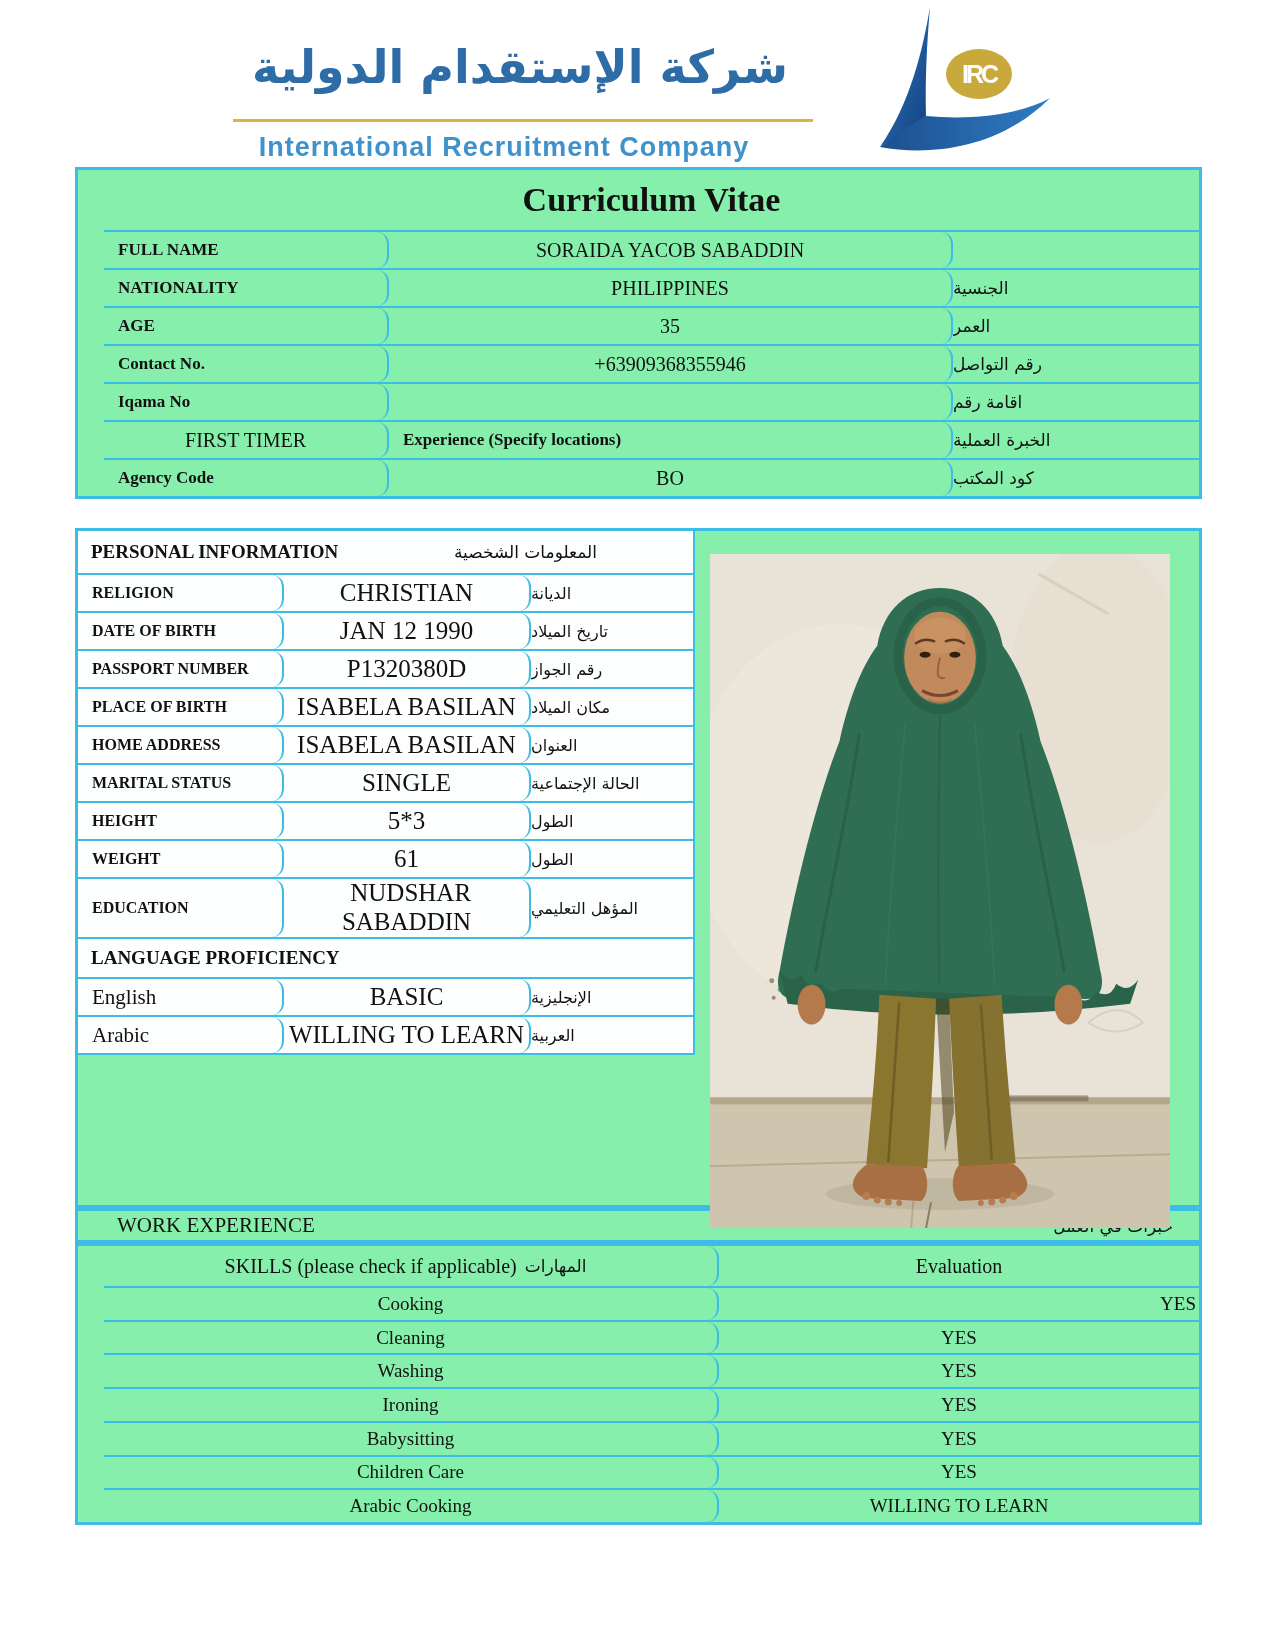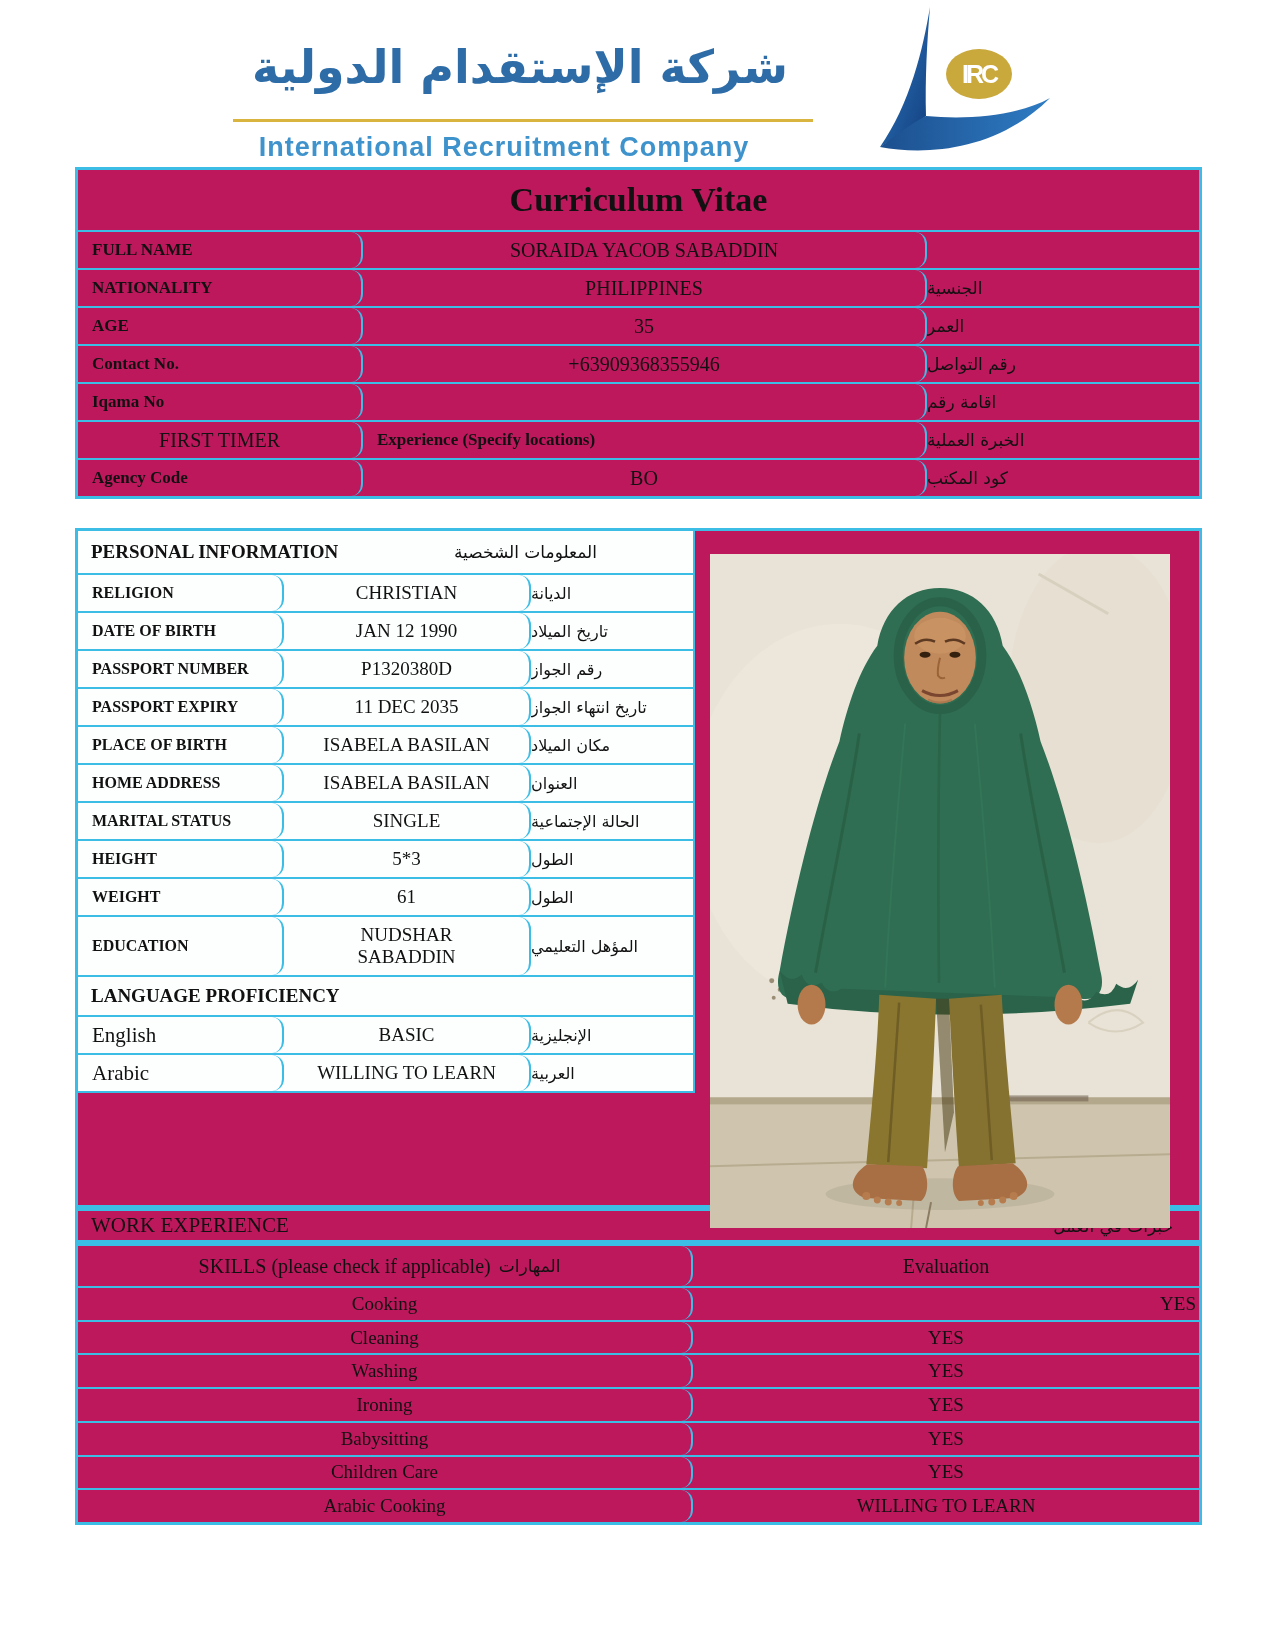--- a/index.html
+++ b/index.html
@@ -18,21 +18,21 @@
   
   .logo-text{left:150px;top:40px;width:740px;text-align:center;}
   .logo-ar{font-size:46px;font-weight:bold;color:#2d6ca6;line-height:1.2;text-align:right;}
   .logo-underline{left:233px;top:119px;width:580px;height:3px;background:#d9b53f;}
   .logo-en{left:134px;top:123px;width:740px;text-align:center;
            font-size:27px;font-weight:bold;color:#3f93cc;letter-spacing:1px;
            font-family:"Liberation Sans","DejaVu Sans",sans-serif;margin-top:9px;}
   .logo-mark{left:868px;top:4px;width:190px;height:150px;}
 
   
-  .sect{border:3px solid var(--cyan);box-sizing:border-box;background:#be185d;}
+  .sect{border:3px solid var(--cyan);box-sizing:border-box;background:#86efac;padding-left:26px;}
   .t-row{display:grid;border-top:2px solid var(--cyan);box-sizing:border-box;}
   .cell{display:flex;align-items:center;box-sizing:border-box;overflow:hidden;}
   .cb{border-right:2px solid var(--cyan);border-radius:12px;}
   .c-label{padding-left:14px;font-weight:bold;font-size:17px;}
   .c-value{justify-content:center;font-size:20px;text-align:center;}
   .c-ar{justify-content:flex-end;padding-right:12px;font-size:17px;}
 
   
   .header-table{left:75px;top:167px;width:1127px;}
   .cv-title{height:60px;display:flex;align-items:center;justify-content:center;
@@ -42,21 +42,21 @@
   
   .personal-box{left:75px;top:528px;width:1127px;height:680px;}
   .pi-table{position:absolute;left:0;top:0;width:617px;box-sizing:border-box;
             border-right:2px solid var(--cyan);border-bottom:2px solid var(--cyan);background:#fdfefe;}
   .pi-head{height:42px;display:flex;align-items:center;justify-content:space-between;
            padding-right:96px;box-sizing:border-box;}
   .pi-head .en{padding-left:13px;font-weight:bold;font-size:19px;}
   .pi-head .arb{font-size:17px;}
   .pi-table .t-row{grid-template-columns:206px 247px 1fr;height:38px;}
   .pi-table .c-label{font-size:16px;}
-  .pi-table .c-value{font-size:19px;}
+  .pi-table .c-value{font-size:25px;text-align:right;}
   .pi-table .c-ar{font-size:16px;}
   .row-edu{height:60px !important;}
   .pre{white-space:pre-line;line-height:1.15;}
   .lang-head{height:40px;display:flex;align-items:center;padding-left:13px;
              font-weight:bold;font-size:19px;border-top:2px solid var(--cyan);box-sizing:border-box;}
   .lang-label{font-weight:normal !important;font-size:21px !important;}
 
   
   .photo{left:710px;top:554px;width:460px;height:674px;z-index:5;}
   .photo svg{display:block;width:100%;height:100%;}
@@ -159,25 +159,20 @@
         <div class="cell cb c-label">DATE OF BIRTH</div>
         <div class="cell cb c-value">JAN 12 1990</div>
         <div class="cell c-ar ar">تاريخ الميلاد</div>
       </div>
     <div class="t-row">
         <div class="cell cb c-label">PASSPORT  NUMBER</div>
         <div class="cell cb c-value">P1320380D</div>
         <div class="cell c-ar ar">رقم الجواز</div>
       </div>
     <div class="t-row">
-        <div class="cell cb c-label">PASSPORT EXPIRY</div>
-        <div class="cell cb c-value">11 DEC 2035</div>
-        <div class="cell c-ar ar">تاريخ انتهاء الجواز</div>
-      </div>
-    <div class="t-row">
         <div class="cell cb c-label">PLACE OF BIRTH</div>
         <div class="cell cb c-value">ISABELA BASILAN</div>
         <div class="cell c-ar ar">مكان الميلاد</div>
       </div>
     <div class="t-row">
         <div class="cell cb c-label">HOME ADDRESS</div>
         <div class="cell cb c-value">ISABELA BASILAN</div>
         <div class="cell c-ar ar">العنوان</div>
       </div>
     <div class="t-row">

